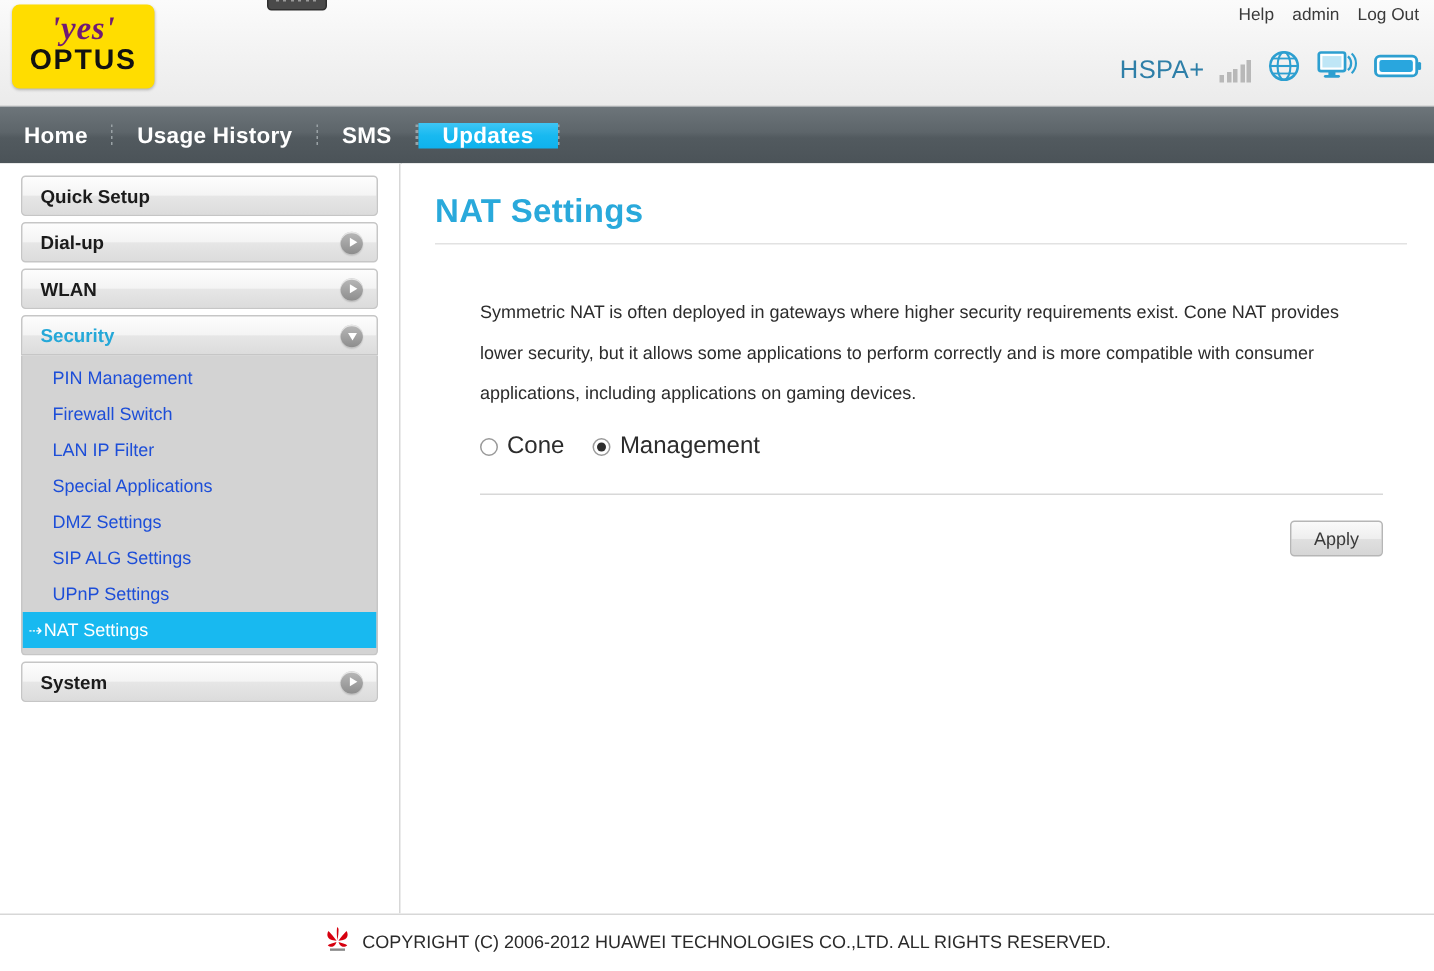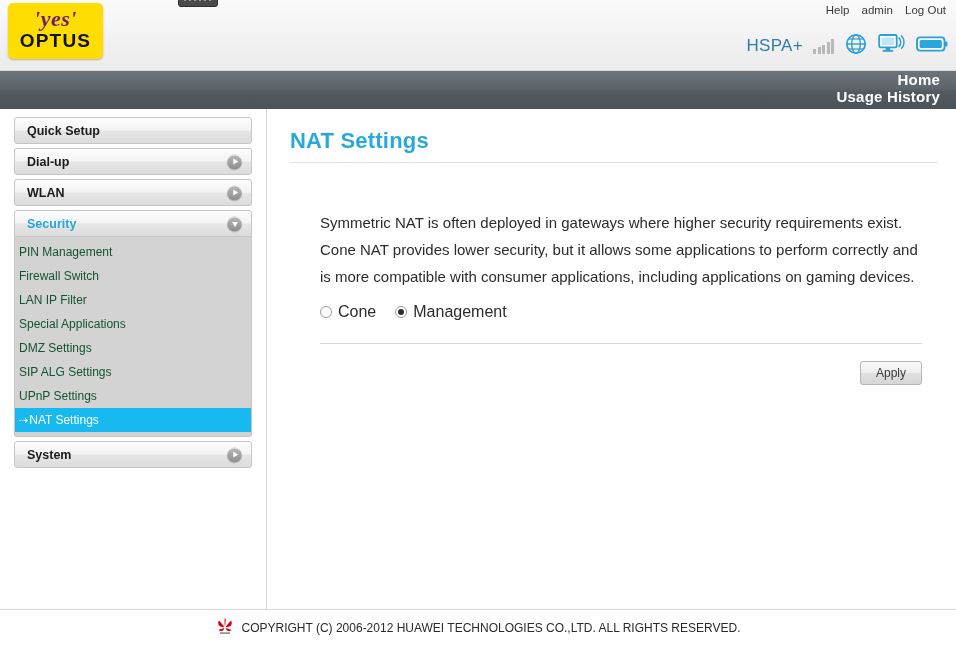--- a/index.html
+++ b/index.html
@@ -112,22 +112,21 @@
   .sig-bars i:nth-child(4){height:12px}
   .sig-bars i:nth-child(5){height:15px}
   .ic { display:block; }
 
   
   .navbar {
     position: relative;
     height: 38px;
     background: linear-gradient(to bottom, #6d757a 0%, #5d656a 45%, #525a5f 55%, #4b5358 100%);
     display: flex;
-    align-items: flex-end;
-    flex-direction: column;
+    align-items: center;
   }
   .nav-item {
     display: flex;
     align-items: center;
     padding: 0 16px;
     color: #ffffff;
     font-size: 15px;
     font-weight: bold;
     text-decoration: none;
     letter-spacing: .2px;
@@ -213,23 +212,23 @@
     border-top: none;
     border-bottom-left-radius: 3px;
     border-bottom-right-radius: 3px;
     padding: 3px 0 4px 0;
     margin-bottom: 4px;
     overflow: hidden;
   }
   .sub-item {
     height: 24px;
     line-height: 24px;
-    padding-left: 4px;
+    padding-left: 20px;
     font-size: 12px;
-    color: #14532d;
+    color: #1d4ed8;
     cursor: pointer;
     white-space: nowrap;
   }
   .sub-item.selected {
     background: #18b9f0;
     color: #ffffff;
     padding-left: 4px;
   }
   .sub-item .pre {
     color: #ffffff;
@@ -251,23 +250,23 @@
     color: #29a9db;
     margin: 9px 0 8px 0;
     letter-spacing: .2px;
   }
   .title-rule {
     height: 1px;
     background: #e2e2e2;
     margin: 0 0 0 0;
   }
   .desc {
-    margin: 46px 0 0 30px;
+    margin: 32px 0 0 30px;
     width: 602px;
-    font-size: 15px;
+    font-size: 12px;
     line-height: 27px;
     color: #2c2c2c;
   }
   .radio-row {
     margin: 13px 0 0 30px;
     display: flex;
     align-items: center;
     gap: 19px;
   }
   .radio-opt {

